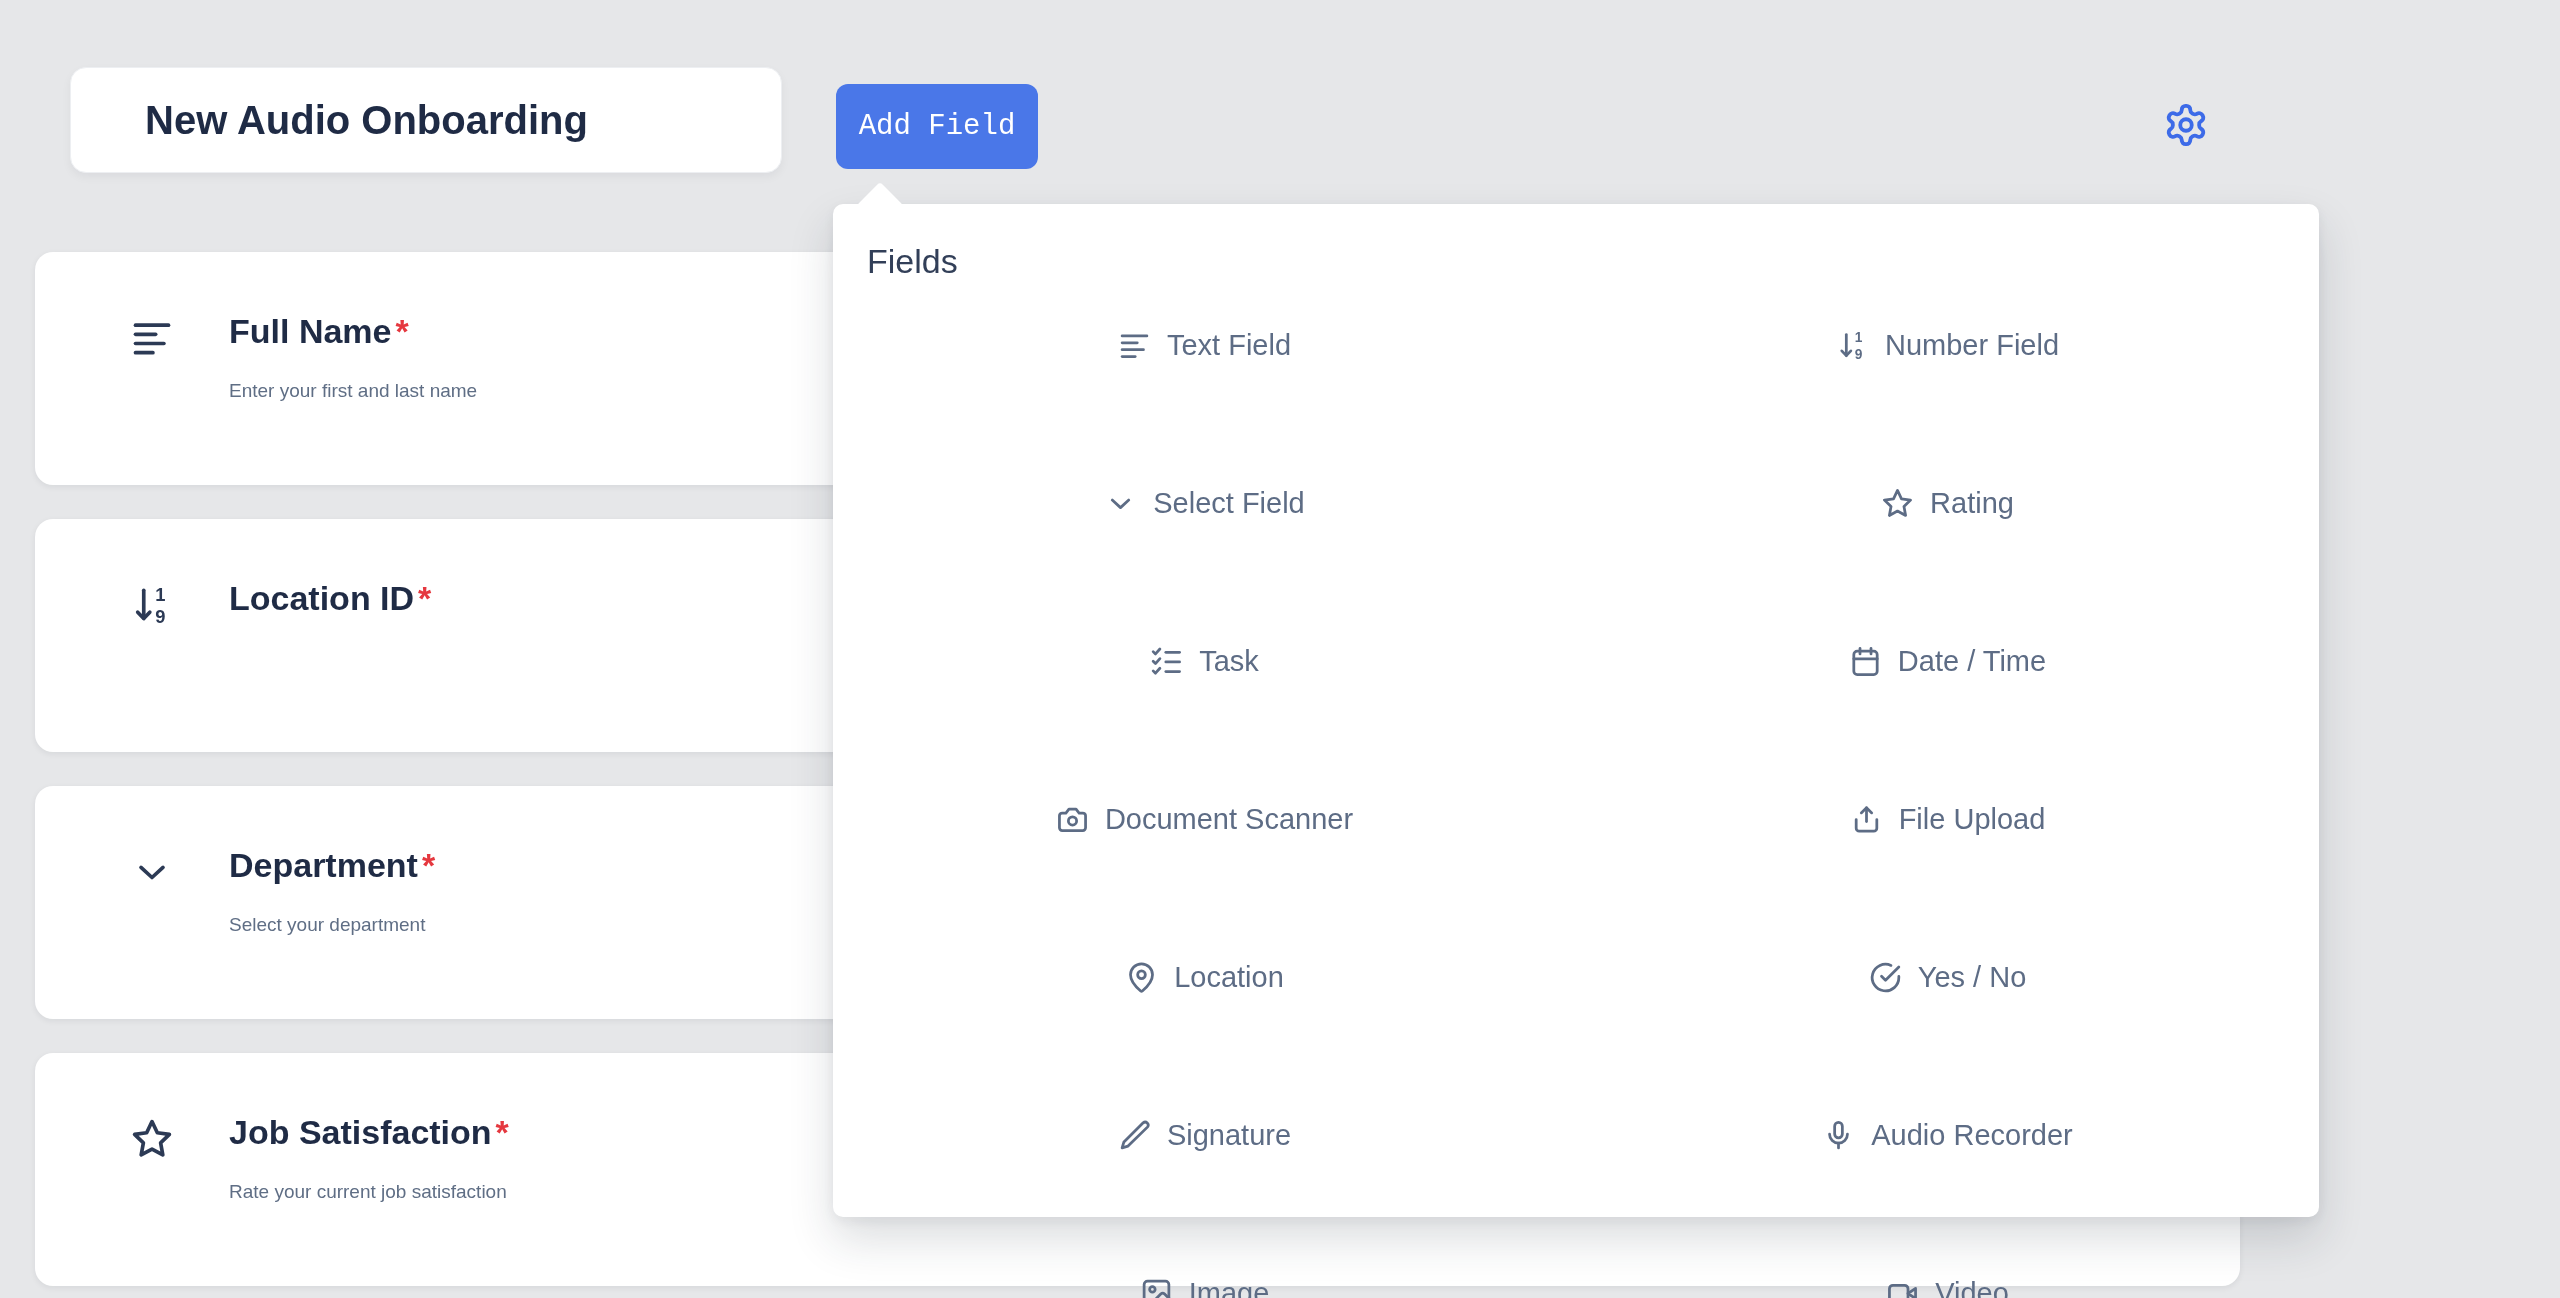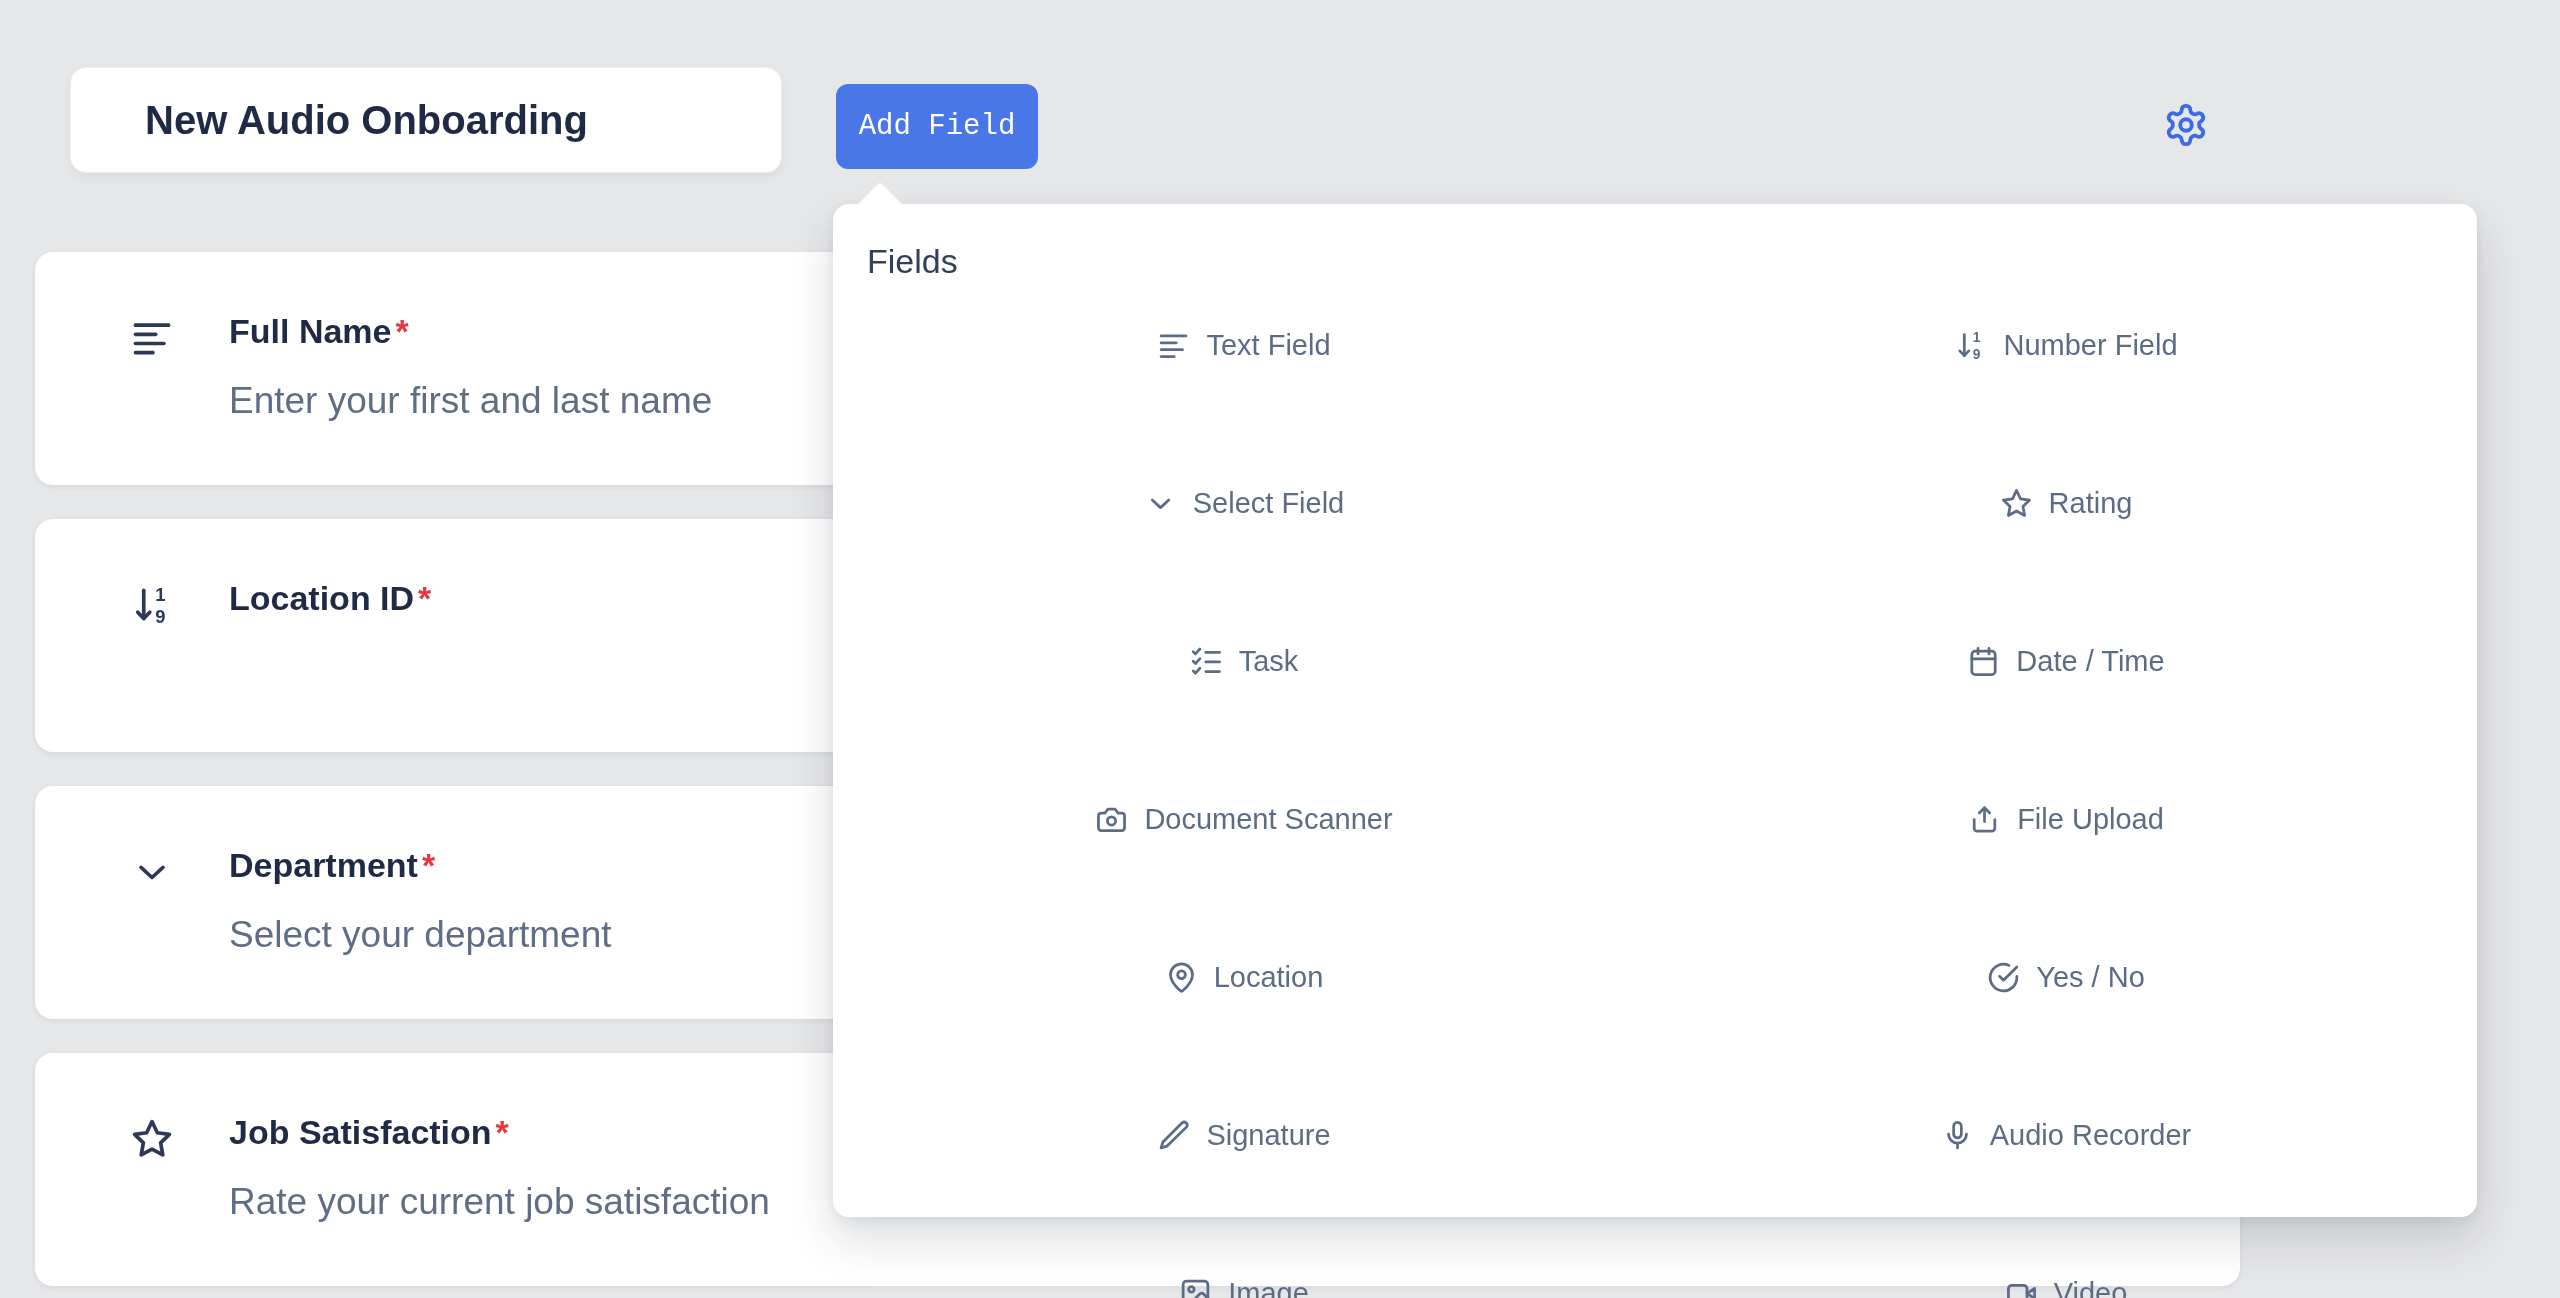--- a/index.html
+++ b/index.html
@@ -27,25 +27,25 @@
   .gear{position:absolute;left:2163px;top:102px;width:46px;height:46px;color:var(--gear);cursor:pointer;}
   .gear svg{width:46px;height:46px;}
 
   
   .card{position:absolute;left:35px;width:2205px;height:233px;background:var(--card);border-radius:18px;
     box-shadow:0 2px 6px rgba(15,23,42,.07);z-index:1;}
   .card .ci{position:absolute;left:95px;top:64px;width:44px;height:44px;color:#2c3a55;}
   .card .ci svg{width:44px;height:44px;}
   .card .ct{position:absolute;left:194px;top:60px;font-size:34px;font-weight:700;color:var(--title);white-space:nowrap;}
   .card .ct .req{color:var(--req);margin-left:4px;}
-  .card .cd{position:absolute;left:194px;top:128px;font-size:37px;color:var(--desc);white-space:nowrap;}
+  .card .cd{position:absolute;left:194px;top:128px;font-size:19px;color:var(--desc);white-space:nowrap;}
 
   
-  .panel{position:absolute;left:833px;top:204px;width:1644px;height:1013px;background:var(--card);
-    border-radius:16px;z-index:10;
+  .panel{position:absolute;left:833px;top:204px;width:1486px;height:1013px;background:var(--card);
+    border-radius:10px;z-index:10;
     box-shadow:0 22px 45px rgba(30,41,59,.16),0 4px 12px rgba(30,41,59,.06);text-decoration:underline;}
   .panel::before{content:"";position:absolute;left:30px;top:-15px;width:34px;height:34px;background:var(--card);
     transform:rotate(45deg);border-radius:4px;}
   .panel-header{position:absolute;left:34px;top:38px;font-size:34px;color:var(--header);}
   .menu-grid{position:absolute;left:0;top:62px;width:100%;
     display:grid;grid-template-columns:repeat(2,1fr);grid-auto-rows:158px;}
   .menu-item{display:flex;align-items:center;justify-content:center;gap:16px;color:var(--menu);cursor:pointer;}
   .menu-item svg{width:33px;height:33px;flex:0 0 auto;}
   .menu-item .lbl{font-size:29px;white-space:nowrap;}
 </style>

